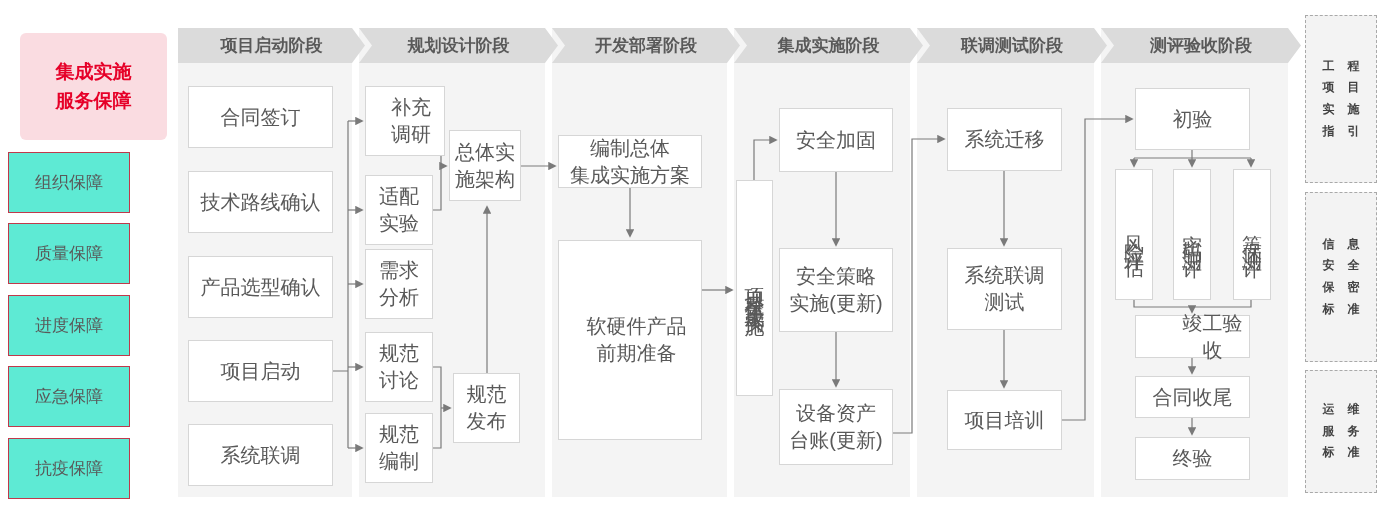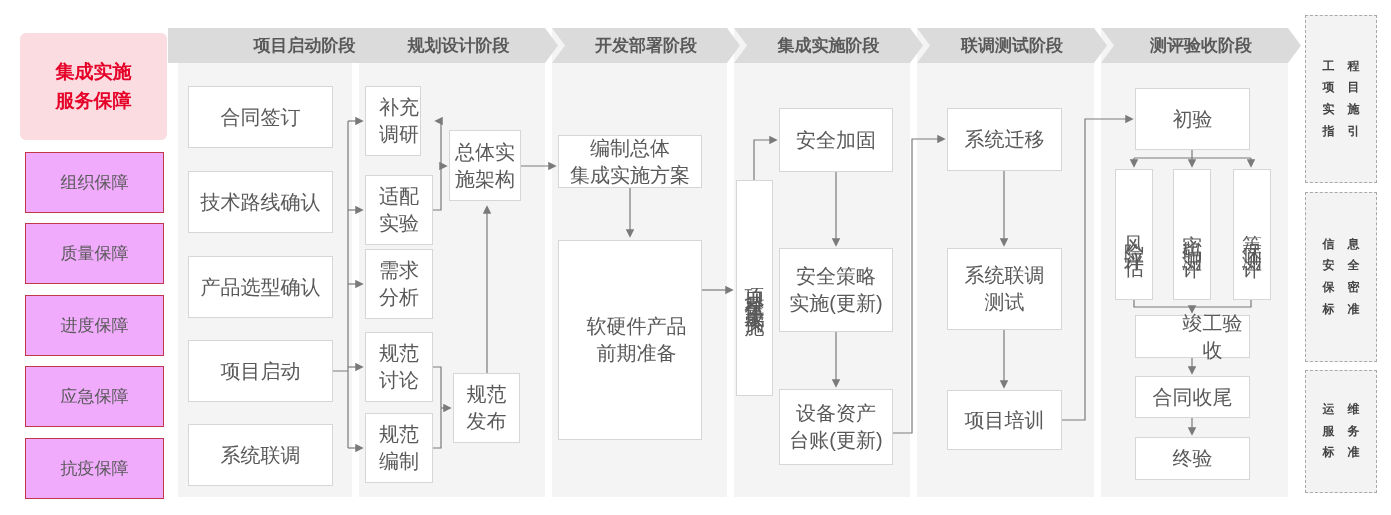--- a/index.html
+++ b/index.html
@@ -9,21 +9,21 @@
   .panel{position:absolute;top:28px;height:469px;background:#f4f4f4;}
 
   .phase{position:absolute;top:28px;height:35px;background:#dbdbdb;color:#595959;
          font-weight:bold;font-size:17px;display:flex;align-items:center;justify-content:center;
          clip-path:polygon(0 0,calc(100% - 13px) 0,100% 50%,calc(100% - 13px) 100%,0 100%);}
   .phase.notch{clip-path:polygon(0 0,calc(100% - 13px) 0,100% 50%,calc(100% - 13px) 100%,0 100%,13px 50%);}
 
   .side-title{position:absolute;left:20px;top:33px;width:147px;height:107px;background:#fadce1;
          border-radius:6px;color:#e60028;font-weight:bold;font-size:19px;line-height:1.5;
          display:flex;align-items:center;justify-content:center;text-align:center;white-space:pre-line;}
-  .side-item{position:absolute;left:25px;width:139px;height:61px;background:#f0abfc;border:1px solid #c0394b;
+  .side-item{position:absolute;left:8px;width:122px;height:61px;background:#5eead4;border:1px solid #c0394b;
          color:#595959;font-size:17px;display:flex;align-items:center;justify-content:center;box-sizing:border-box;}
 
   .node{position:absolute;background:#fff;border:1px solid #d6d6d6;box-sizing:border-box;color:#595959;
         font-size:20px;line-height:1.35;display:flex;align-items:center;justify-content:center;
         text-align:center;white-space:pre-line;}
   .vnode{writing-mode:vertical-lr;text-orientation:upright;letter-spacing:4px;}
   .vnode.wide{letter-spacing:8px;}
 
   .std{position:absolute;left:1305px;width:72px;background:#f3f3f3;border:1px dashed #a9a9a9;box-sizing:border-box;
        color:#424242;font-weight:bold;font-size:12px;display:flex;align-items:center;justify-content:center;}
@@ -75,42 +75,42 @@
       <path d="M1134 158 V166" marker-end="url(#arw)"></path>
       <path d="M1192 158 V166" marker-end="url(#arw)"></path>
       <path d="M1251 158 V166" marker-end="url(#arw)"></path>
       <path d="M1134 300 V307 H1251 V300"></path>
       <path d="M1192 307 V312" marker-end="url(#arw)"></path>
       <path d="M1192 358 V373" marker-end="url(#arw)"></path>
       <path d="M1192 418 V434" marker-end="url(#arw)"></path>
     </g>
   </svg>
 
-  <div class="phase" style="left:168px;width:187px;padding-left:43px;">项目启动阶段</div>
+  <div class="phase" style="left:178px;width:187px;">项目启动阶段</div>
   <div class="phase notch" style="left:359px;width:199px;">规划设计阶段</div>
   <div class="phase notch" style="left:552px;width:188px;">开发部署阶段</div>
   <div class="phase notch" style="left:734px;width:189px;">集成实施阶段</div>
   <div class="phase notch" style="left:1101px;width:200px;">测评验收阶段</div>
   <div class="phase notch" style="left:917px;width:190px;">联调测试阶段</div>
 
   <div class="side-title">集成实施
 服务保障</div>
   <div class="side-item" style="top:152px;">组织保障</div>
   <div class="side-item" style="top:223px;">质量保障</div>
   <div class="side-item" style="top:295px;">进度保障</div>
   <div class="side-item" style="top:366px;">应急保障</div>
   <div class="side-item" style="top:438px;">抗疫保障</div>
 
   <div class="node" style="left:188px;top:86px;width:145px;height:62px;">合同签订</div>
   <div class="node" style="left:188px;top:171px;width:145px;height:62px;">技术路线确认</div>
   <div class="node" style="left:188px;top:256px;width:145px;height:62px;">产品选型确认</div>
   <div class="node" style="left:188px;top:340px;width:145px;height:62px;">项目启动</div>
   <div class="node" style="left:188px;top:424px;width:145px;height:62px;">系统联调</div>
 
-  <div class="node" style="left:365px;top:86px;width:56px;height:70px;padding-left:12px;">补充
+  <div class="node" style="left:365px;top:86px;width:80px;height:70px;padding-left:12px;">补充
 调研</div>
   <div class="node" style="left:365px;top:175px;width:68px;height:70px;">适配
 实验</div>
   <div class="node" style="left:365px;top:249px;width:68px;height:70px;">需求
 分析</div>
   <div class="node" style="left:365px;top:332px;width:68px;height:70px;">规范
 讨论</div>
   <div class="node" style="left:365px;top:413px;width:68px;height:70px;">规范
 编制</div>
   <div class="node" style="left:449px;top:130px;width:72px;height:71px;">总体实

